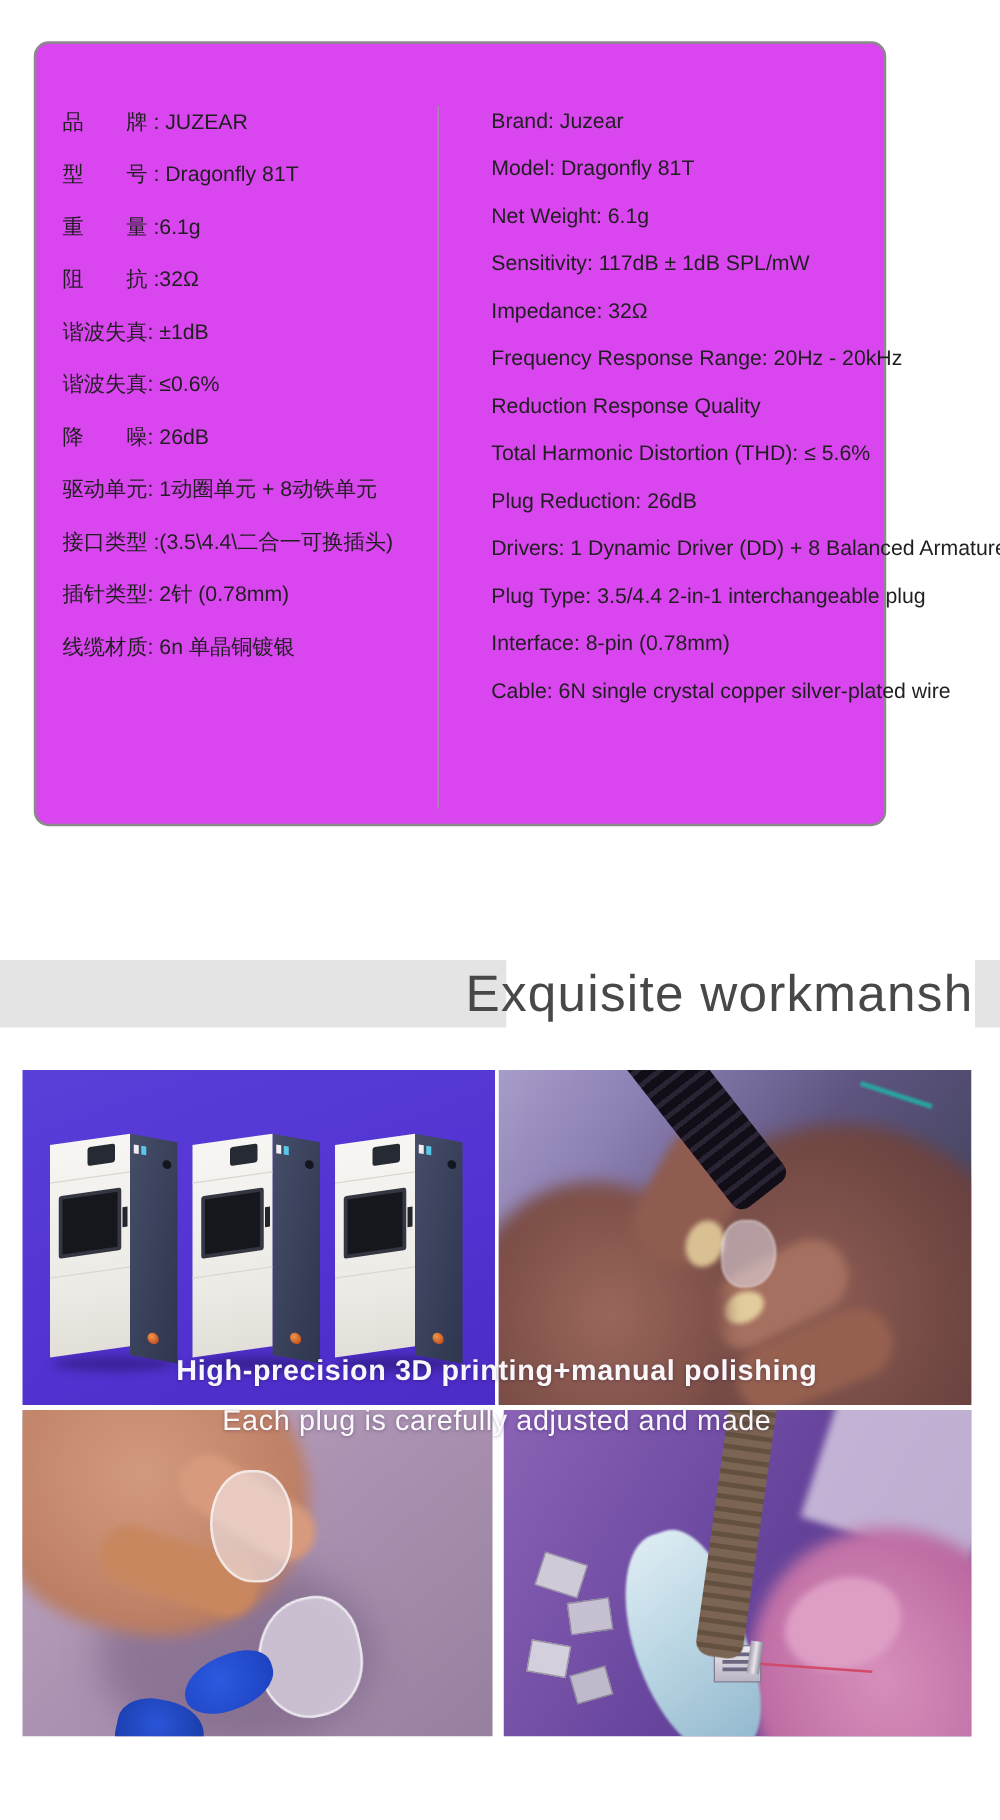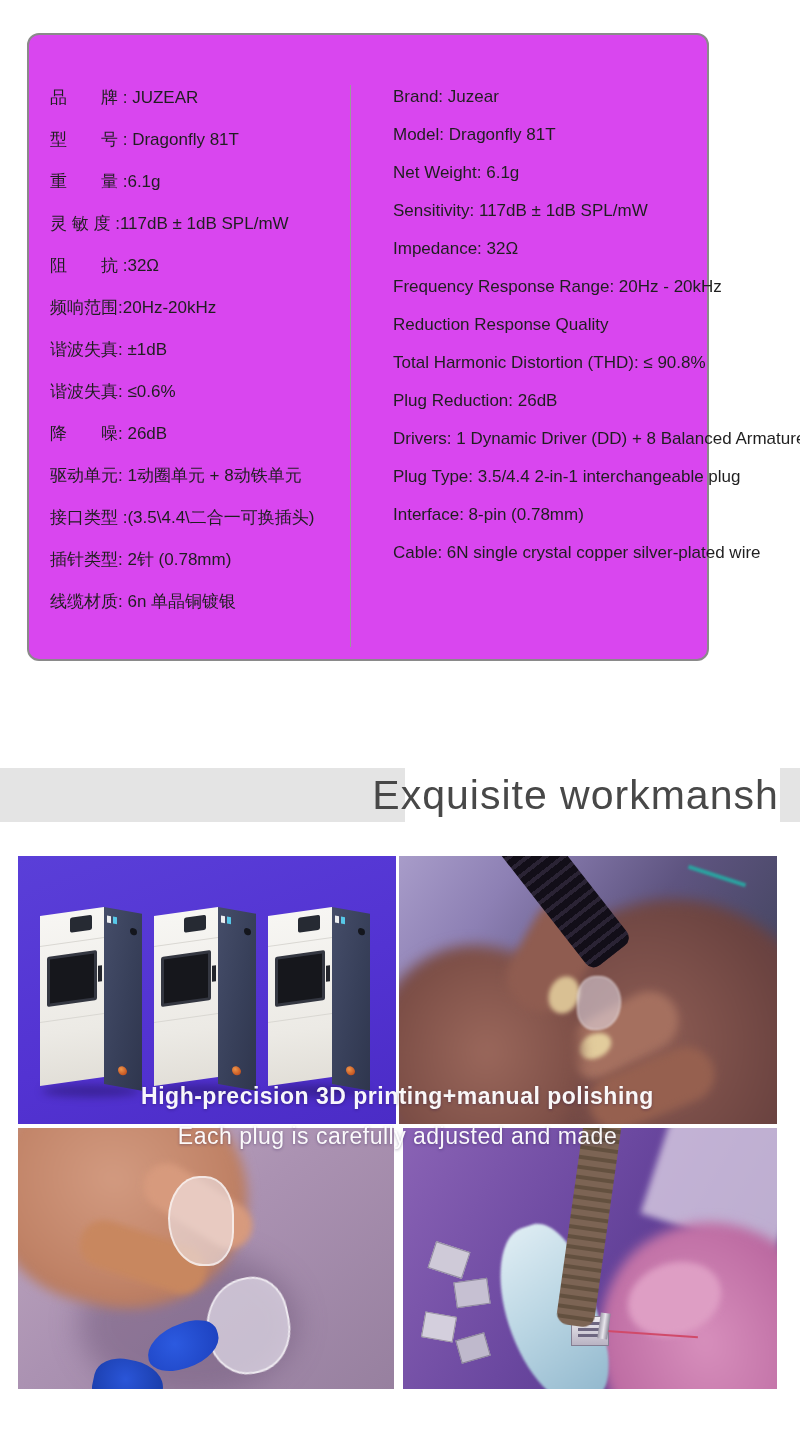--- a/index.html
+++ b/index.html
@@ -176,41 +176,39 @@
 </head>
 <body>
 
 <div class="page">
 
   <div class="spec-card">
     <div class="col-cn">
       <div class="row">品　　牌 : JUZEAR</div>
       <div class="row">型　　号 : Dragonfly 81T</div>
       <div class="row">重　　量 :6.1g</div>
-      <div class="row">灵 敏 度 :117dB ± 1dB SPL/mW</div>
       <div class="row">阻　　抗 :32Ω</div>
-      <div class="row">频响范围:20Hz-20kHz</div>
       <div class="row">谐波失真: ±1dB</div>
       <div class="row">谐波失真: ≤0.6%</div>
       <div class="row">降　　噪: 26dB</div>
       <div class="row">驱动单元: 1动圈单元 + 8动铁单元</div>
       <div class="row">接口类型 :(3.5\4.4\二合一可换插头)</div>
       <div class="row">插针类型: 2针 (0.78mm)</div>
       <div class="row">线缆材质: 6n 单晶铜镀银</div>
     </div>
     <div class="divider"></div>
     <div class="col-en">
       <div class="row">Brand: Juzear</div>
       <div class="row">Model: Dragonfly 81T</div>
       <div class="row">Net Weight: 6.1g</div>
       <div class="row">Sensitivity: 117dB ± 1dB SPL/mW</div>
       <div class="row">Impedance: 32Ω</div>
       <div class="row">Frequency Response Range: 20Hz - 20kHz</div>
       <div class="row">Reduction Response Quality</div>
-      <div class="row">Total Harmonic Distortion (THD): ≤ 90.8%</div>
+      <div class="row">Total Harmonic Distortion (THD): ≤ 5.6%</div>
       <div class="row">Plug Reduction: 26dB</div>
       <div class="row">Drivers: 1 Dynamic Driver (DD) + 8 Balanced Armatures (BA)</div>
       <div class="row">Plug Type: 3.5/4.4 2-in-1 interchangeable plug</div>
       <div class="row">Interface: 8-pin (0.78mm)</div>
       <div class="row">Cable: 6N single crystal copper silver-plated wire</div>
     </div>
   </div>
 
   <div class="section-header">
     <div class="hdr-bar-left"></div>

